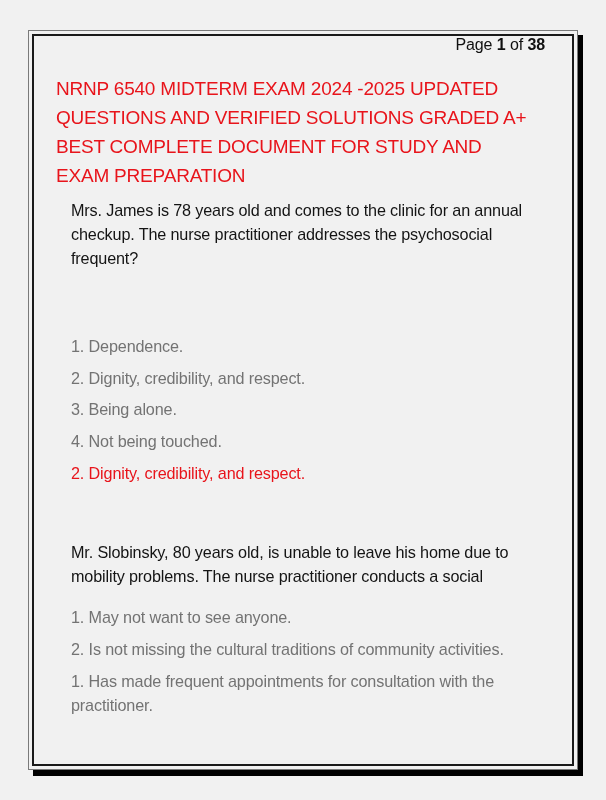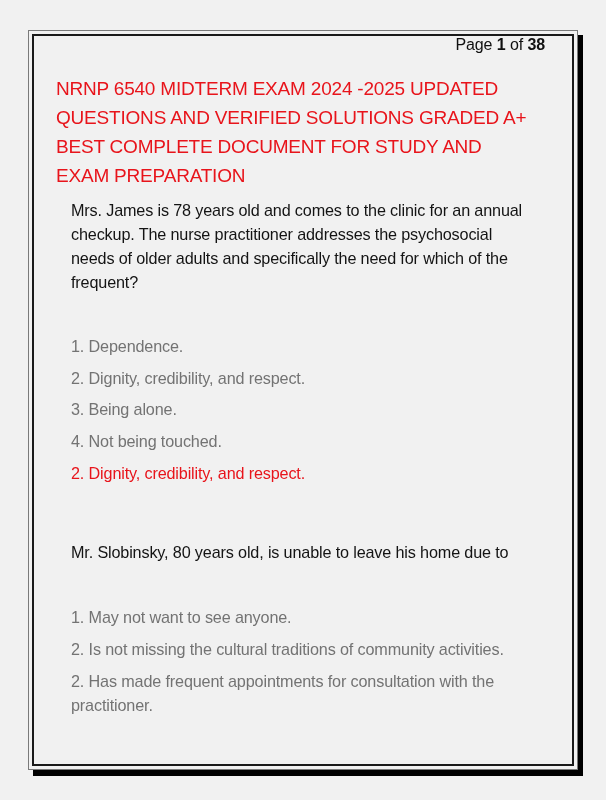--- a/index.html
+++ b/index.html
@@ -100,30 +100,30 @@
 <div class="title">
   <span class="line">NRNP 6540 MIDTERM EXAM 2024 -2025 UPDATED</span>
   <span class="line">QUESTIONS AND VERIFIED SOLUTIONS GRADED A+</span>
   <span class="line">BEST COMPLETE DOCUMENT FOR STUDY AND</span>
   <span class="line">EXAM PREPARATION</span>
 </div>
 
 <div class="para" style="top:198px;">
   <span class="line">Mrs. James is 78 years old and comes to the clinic for an annual</span>
   <span class="line">checkup. The nurse practitioner addresses the psychosocial</span>
-  <span class="line">needs of older adults and specifically the need for which of the</span>
   <span class="line">frequent?</span>
 </div>
 
 <div class="opt" style="top:334px;">1. Dependence.</div>
 <div class="opt" style="top:366px;">2. Dignity, credibility, and respect.</div>
 <div class="opt" style="top:397px;">3. Being alone.</div>
 <div class="opt" style="top:429px;">4. Not being touched.</div>
 <div class="opt answer" style="top:461px;">2. Dignity, credibility, and respect.</div>
 
 <div class="para" style="top:494px;margin-top:46px;">
   <span class="line">Mr. Slobinsky, 80 years old, is unable to leave his home due to</span>
+  <span class="line">mobility problems. The nurse practitioner conducts a social</span>
 </div>
 
 <div class="opt" style="top:605px;">1. May not want to see anyone.</div>
 <div class="opt" style="top:637px;">2. Is not missing the cultural traditions of community activities.</div>
-<div class="opt" style="top:669px;">2. Has made frequent appointments for consultation with the</div>
+<div class="opt" style="top:669px;">1. Has made frequent appointments for consultation with the</div>
 <div class="opt" style="top:693px;">practitioner.</div>
 
 </body></html>

